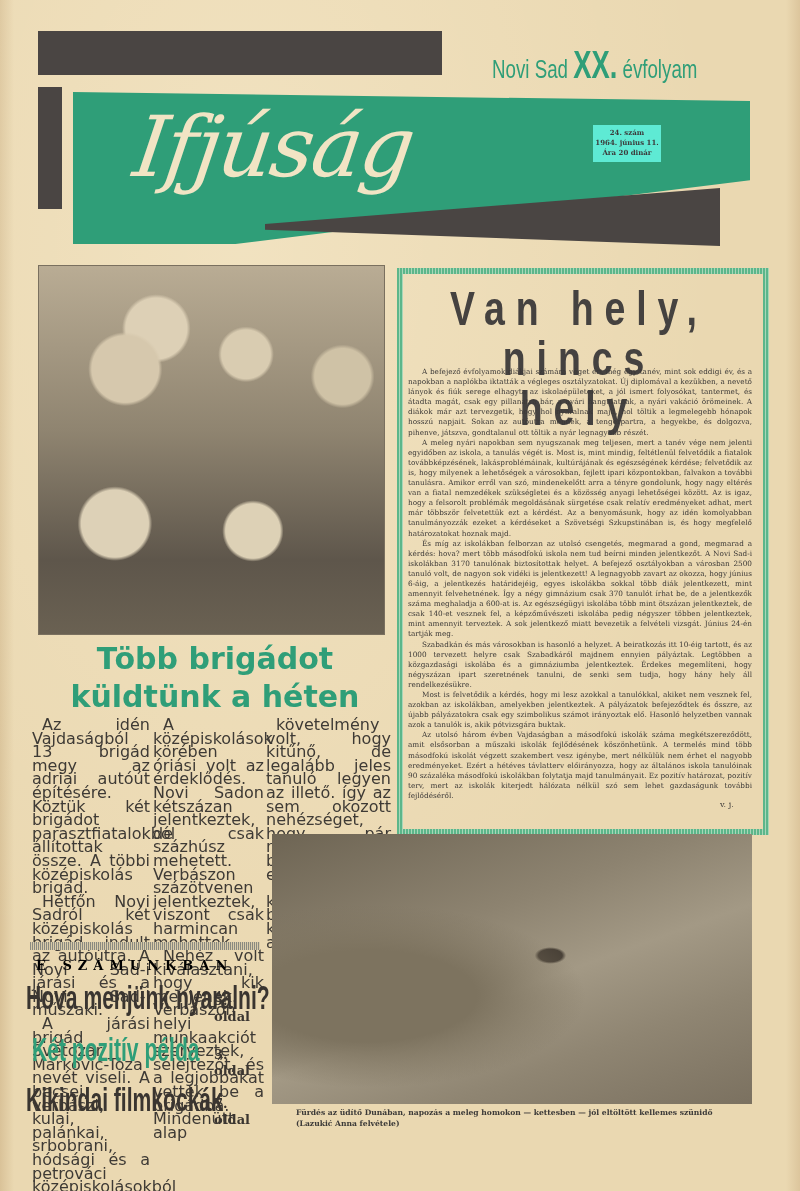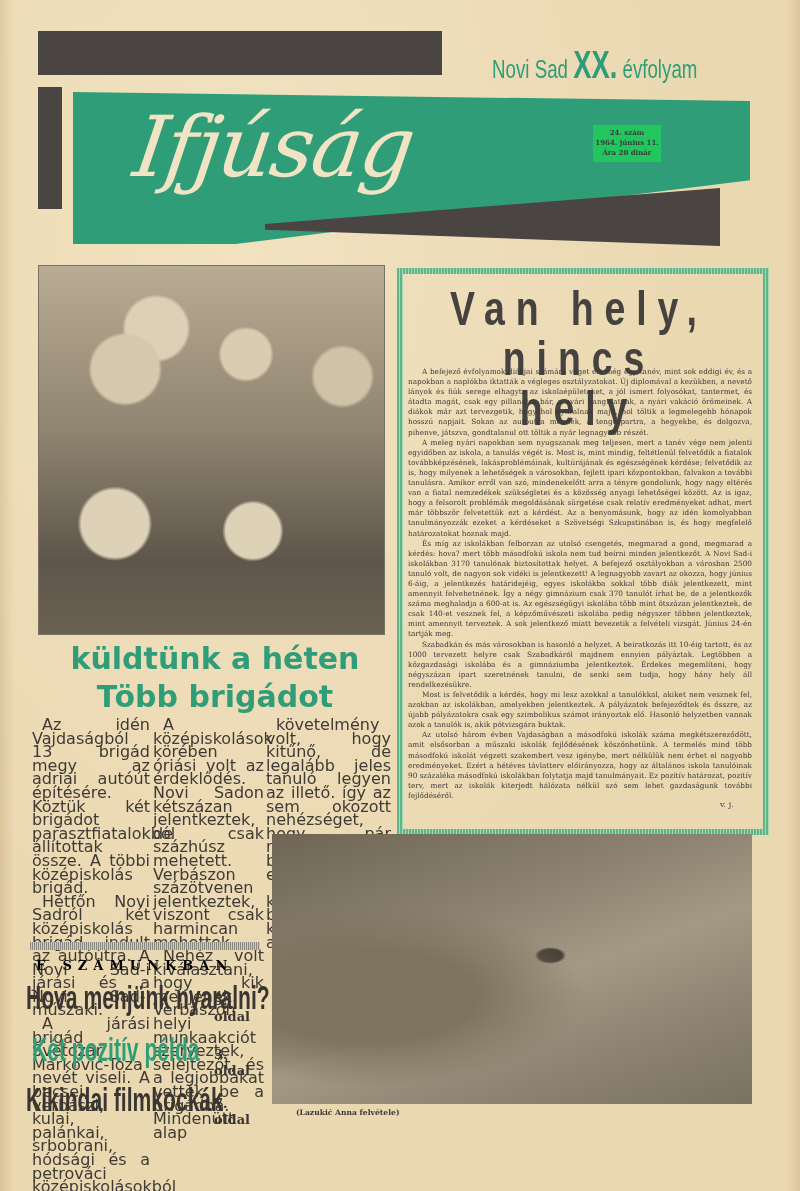--- a/index.html
+++ b/index.html
@@ -11,21 +11,21 @@
   
   .bar-top{left:38px;top:31px;width:404px;height:44px;background:#4a4543;}
   .bar-left{left:38px;top:87px;width:24px;height:122px;background:#4a4543;}
   .green-band{left:73px;top:92px;width:677px;height:152px;background:#2f9e78;
      clip-path:polygon(0 0,100% 6%,100% 58%,24% 100%,0 100%);}
   .bar-bottom{left:265px;top:188px;width:455px;height:58px;background:#4a4543;
      clip-path:polygon(0 62%,100% 0,100% 100%,0 72%);}
   .logo{left:135px;top:98px;font-family:"DejaVu Serif",serif;font-style:italic;font-size:84px;color:#f1e4c4;letter-spacing:-2px;transform:skewX(-8deg);}
   .volume{left:492px;top:44px;font-family:"Liberation Sans",sans-serif;color:#2f9e78;font-size:26px;transform:scaleX(0.72);transform-origin:left;white-space:nowrap;}
   .volume b{font-size:38px;font-weight:900;}
-  .issuebox{left:593px;top:125px;width:68px;height:34px;background:#22c55e;font-size:7px;line-height:10px;text-align:center;font-weight:bold;padding-top:3px;color:#3c3c3c;}
+  .issuebox{left:593px;top:125px;width:68px;height:34px;background:#5eead4;font-size:7px;line-height:10px;text-align:center;font-weight:bold;padding-top:3px;color:#3c3c3c;}
   
   .photo1{left:38px;top:265px;width:345px;height:368px;background:
     radial-gradient(circle at 25% 28%, #d6c8ad 0 9%, transparent 10%),
     radial-gradient(circle at 34% 17%, #ddd0b6 0 8%, transparent 9%),
     radial-gradient(circle at 60% 24%, #d9ccb1 0 7%, transparent 8%),
     radial-gradient(circle at 88% 30%, #cfc2a6 0 7%, transparent 8%),
     radial-gradient(circle at 22% 70%, #ddd1b7 0 9%, transparent 10%),
     radial-gradient(circle at 62% 72%, #ddd1b6 0 8%, transparent 9%),
     linear-gradient(180deg,#b9ac94 0%,#8f8470 45%,#5e564b 80%,#6a6152 100%);
     border:1px solid #7a705f;}
@@ -78,22 +78,22 @@
 </div>
 <div class="abs issuebox">
   <div>24. szám</div>
   <div>1964. június 11.</div>
   <div>Ára 20 dinár</div>
 </div>
 
 <div class="abs photo1"></div>
 
 <div class="abs head-left">
+  <div>Több brigádot</div>
   <div>küldtünk a héten</div>
-  <div>Több brigádot</div>
 </div>
 <div class="abs col colA">
   <p>Az idén Vajdaságból 13 brigád megy az adriai autóút építésére. Köztük két brigádot parasztfiatalokból állítottak össze. A többi középiskolás brigád.</p>
   <p>Hétfőn Novi Sadról két középiskolás brigád indult az autóútra. A Novi Sad-i járási és a Novi Sad-i műszaki.</p>
   <p>A járási brigád Svetozar Marković-Toza nevét viseli. A becsei, verbászi, kulai, palánkai, srbobrani, hódsági és a petrováci középiskolásokból állították össze. A brigád a Slepač Most-i Udarnik if-</p>
 </div>
 <div class="abs col colB">
   <p>A középiskolások körében óriási volt az érdeklődés. Novi Sadon kétszázan jelentkeztek, de csak százhúsz mehetett. Verbászon százötvenen jelentkeztek, viszont csak harmincan mehettek.</p>
   <p>Nehéz volt kiválasztani, hogy kik menjenek. Verbászon helyi munkaakciót szerveztek, selejtezőt, és a legjobbakat vették be a brigádba. Mindenütt alap</p>
 </div>
@@ -130,14 +130,15 @@
   <p>A meleg nyári napokban sem nyugszanak meg teljesen, mert a tanév vége nem jelenti egyidőben az iskola, a tanulás végét is. Most is, mint mindig, feltétlenül felvetődik a fiatalok továbbképzésének, lakásproblémáinak, kultúrájának és egészségének kérdése; felvetődik az is, hogy milyenek a lehetőségek a városokban, fejlett ipari központokban, falvakon a további tanulásra. Amikor erről van szó, mindenekelőtt arra a tényre gondolunk, hogy nagy eltérés van a fiatal nemzedékek szükségletei és a közösség anyagi lehetőségei között. Az is igaz, hogy a felsorolt problémák megoldásának sürgetése csak relatív eredményeket adhat, mert már többször felvetettük ezt a kérdést. Az a benyomásunk, hogy az idén komolyabban tanulmányozzák ezeket a kérdéseket a Szövetségi Szkupstinában is, és hogy megfelelő határozatokat hoznak majd.</p>
   <p>És míg az iskolákban felborzan az utolsó csengetés, megmarad a gond, megmarad a kérdés: hova? mert több másodfokú iskola nem tud beírni minden jelentkezőt. A Novi Sad-i iskolákban 3170 tanulónak biztosítottak helyet. A befejező osztályokban a városban 2500 tanuló volt, de nagyon sok vidéki is jelentkezett! A legnagyobb zavart az okozza, hogy június 6-áig, a jelentkezés határidejéig, egyes iskolákba sokkal több diák jelentkezett, mint amennyit felvehetnének. Így a négy gimnázium csak 370 tanulót írhat be, de a jelentkezők száma meghaladja a 600-at is. Az egészségügyi iskolába több mint ötszázan jelentkeztek, de csak 140-et vesznek fel, a képzőművészeti iskolába pedig négyszer többen jelentkeztek, mint amennyit terveztek. A sok jelentkező miatt bevezetik a felvételi vizsgát. Június 24-én tartják meg.</p>
   <p>Szabadkán és más városokban is hasonló a helyzet. A beiratkozás itt 10-éig tartott, és az 1000 tervezett helyre csak Szabadkáról majdnem ennyien pályáztak. Legtöbben a közgazdasági iskolába és a gimnáziumba jelentkeztek. Érdekes megemlíteni, hogy négyszázan ipart szeretnének tanulni, de senki sem tudja, hogy hány hely áll rendelkezésükre.</p>
   <p>Most is felvetődik a kérdés, hogy mi lesz azokkal a tanulókkal, akiket nem vesznek fel, azokban az iskolákban, amelyekben jelentkeztek. A pályázatok befejeződtek és ősszre, az újabb pályázatokra csak egy szimbolikus számot irányoztak elő. Hasonló helyzetben vannak azok a tanulók is, akik pótvizsgára buktak.</p>
   <p>Az utolsó három évben Vajdaságban a másodfokú iskolák száma megkétszereződött, amit elsősorban a műszaki iskolák fejlődésének köszönhetünk. A termelés mind több másodfokú iskolát végzett szakembert vesz igénybe, mert nélkülük nem érhet el nagyobb eredményeket. Ezért a hétéves távlatterv előirányozza, hogy az általános iskola tanulóinak 90 százaléka másodfokú iskolákban folytatja majd tanulmányait. Ez pozitív határozat, pozitív terv, mert az iskolák kiterjedt hálózata nélkül szó sem lehet gazdaságunk további fejlődéséről.</p>
 </div>
 <div class="abs art sign">v. j.</div>
 
 <div class="abs photo2"></div>
 <div class="abs caption">
+  <div>Fürdés az üdítő Dunában, napozás a meleg homokon — kettesben — jól eltöltött kellemes szünidő</div>
   <div class="credit">(Lazukić Anna felvétele)</div>
 </div>
 
 </body></html>

